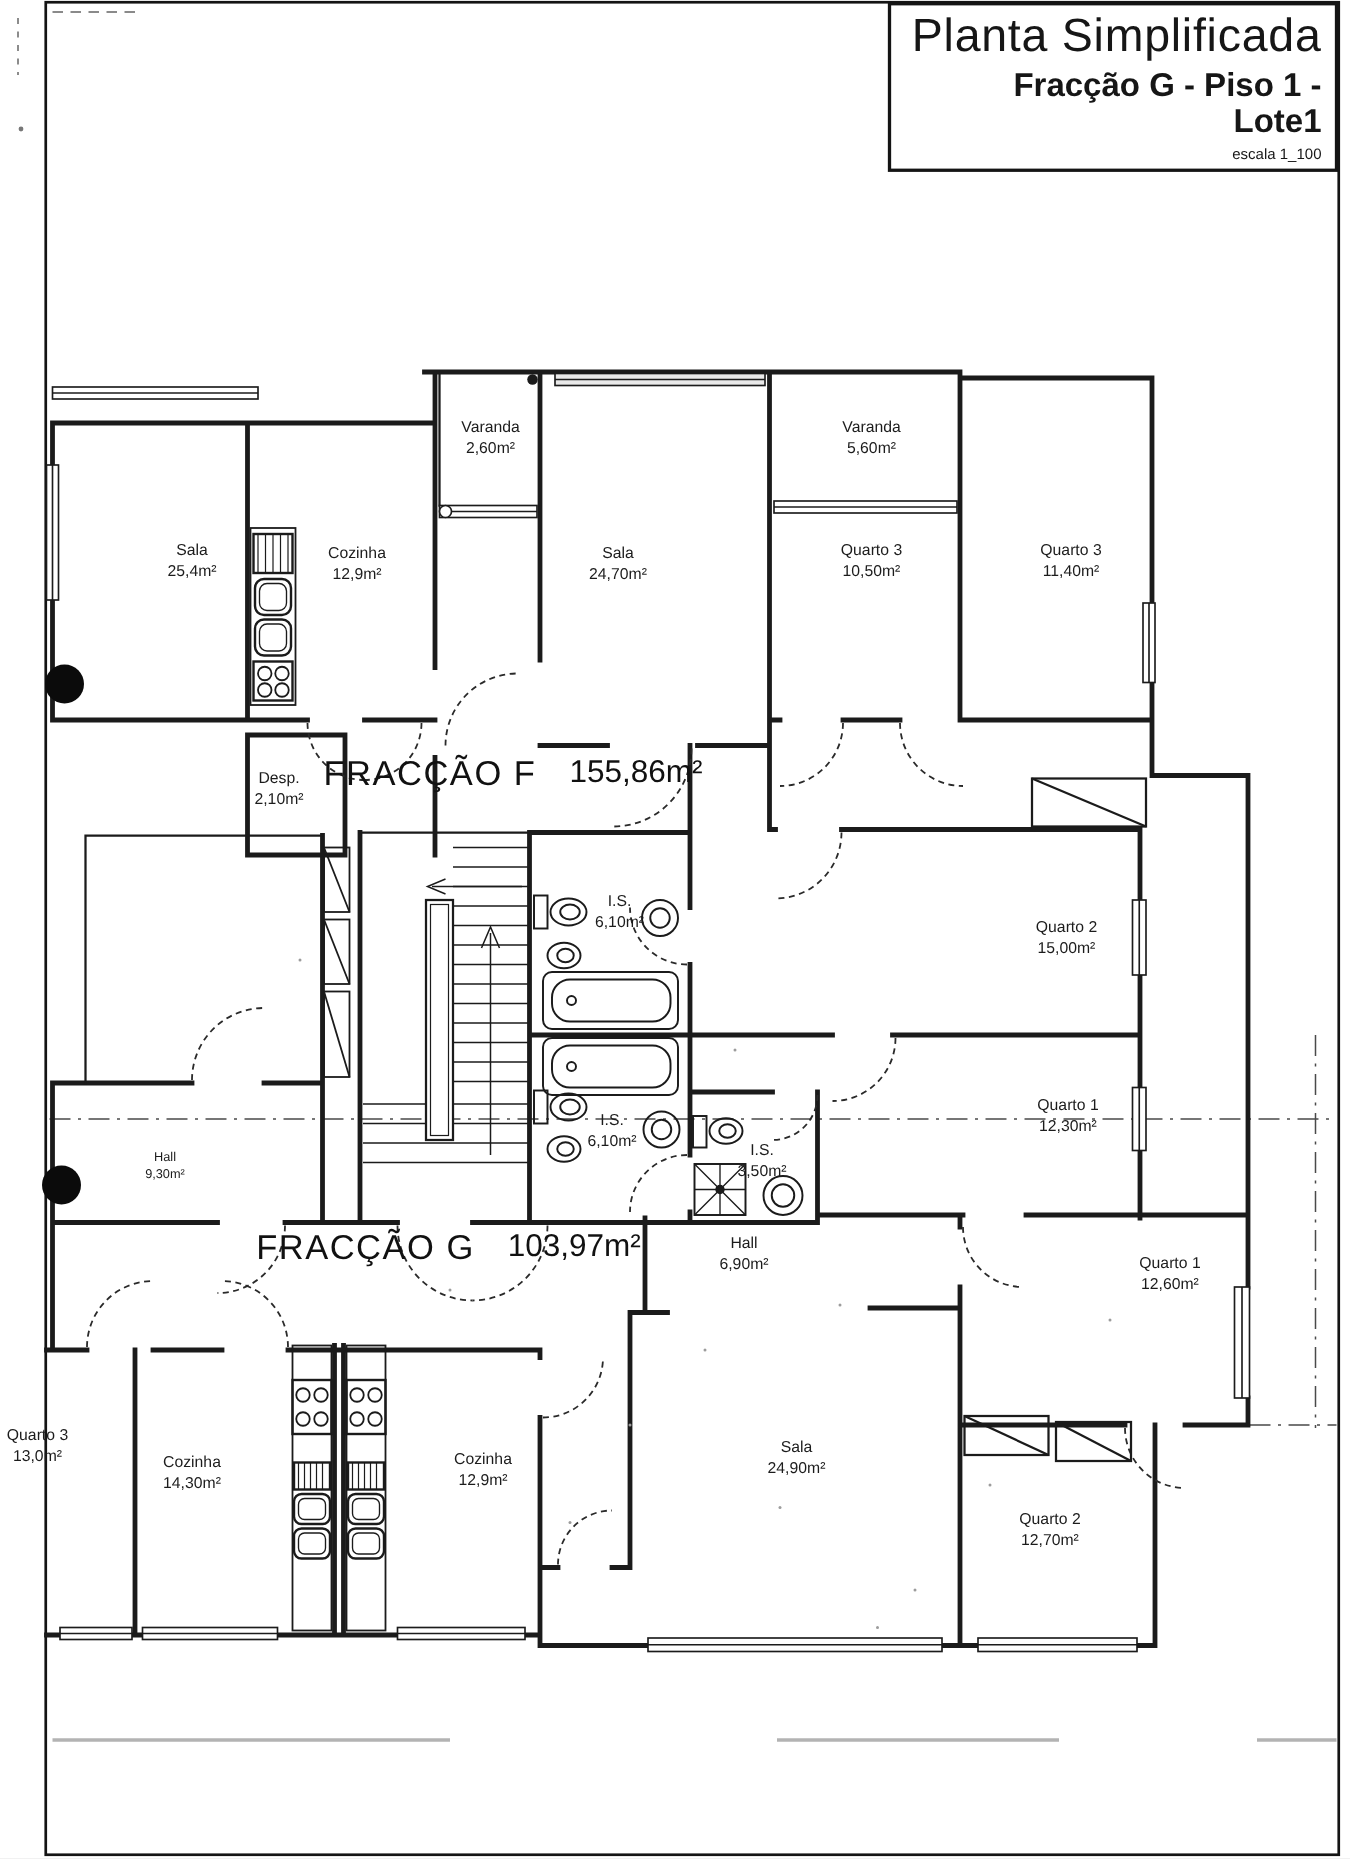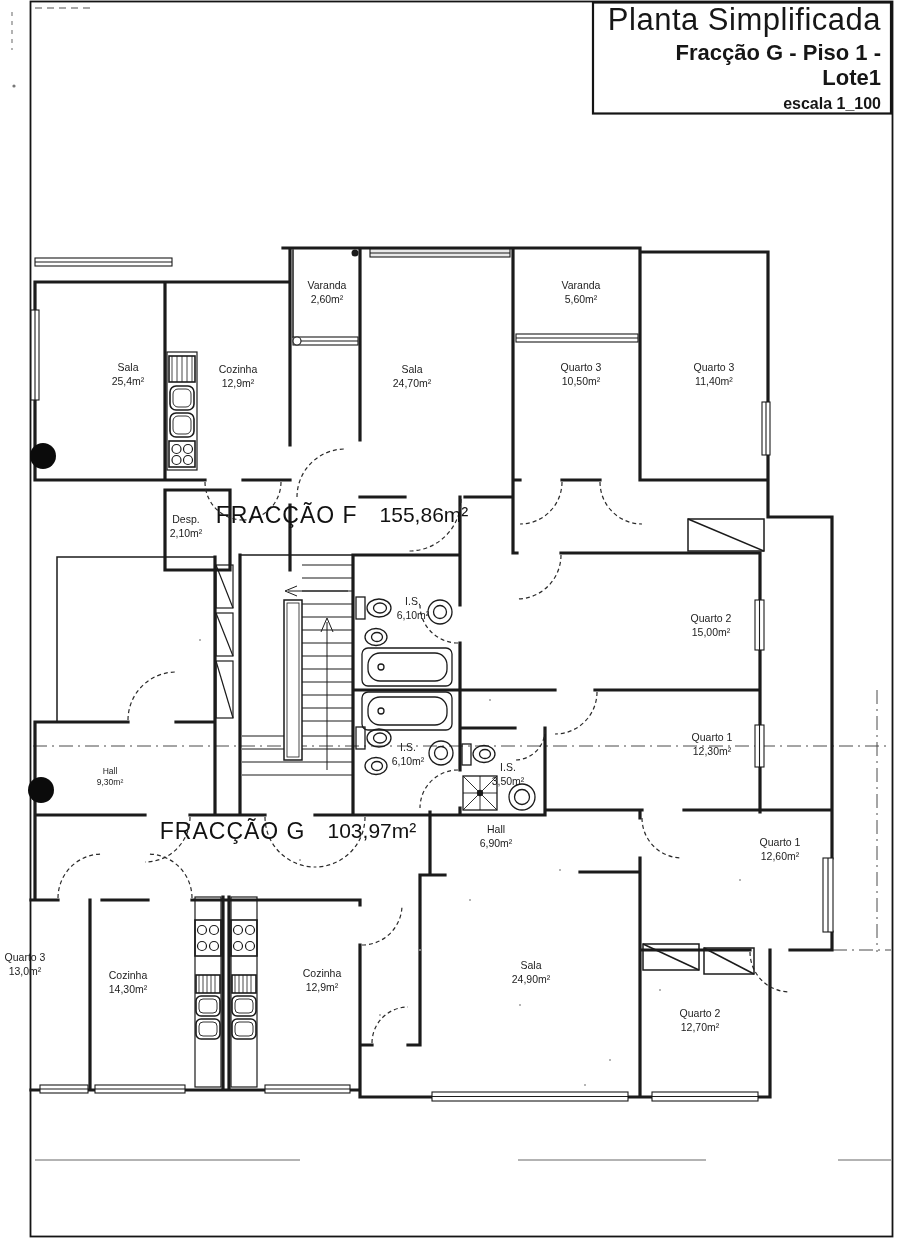--- a/index.html
+++ b/index.html
@@ -9,21 +9,21 @@
   }
   .page svg{position:absolute;left:0;top:0;}
   
   .title-block{
     position:absolute;left:595px;top:4px;width:292px;height:108px;
     display:flex;flex-direction:column;justify-content:center;align-items:flex-end;
     padding-right:6px;box-sizing:border-box;text-align:right;
   }
   .tb-title{font-size:31px;font-weight:400;letter-spacing:0.5px;line-height:1.1;}
   .tb-sub{font-size:22px;font-weight:700;margin-top:4px;line-height:1.1;margin-left:44px;}
-  .tb-scale{font-size:16px;font-weight:700;margin-top:5px;}
+  .tb-scale{font-size:10px;font-weight:400;margin-top:5px;}
   
   .rl{
     position:absolute;transform:translateX(-50%);
     display:flex;flex-direction:column;align-items:center;
     font-size:10.5px;line-height:1.3;color:#1c1c1c;white-space:nowrap;
     text-align:center;
   }
   .rl-sm{font-size:8.5px;}
   
   .fl{
@@ -365,21 +365,21 @@
 <div class="title-block">
   <div class="tb-title">Planta Simplificada</div>
   <div class="tb-sub">Fracção G - Piso 1 - Lote1</div>
   <div class="tb-scale">escala 1_100</div>
 </div>
 
 <div class="fl" style="left:342px;top:502px">
   <span class="fl-name">FRACÇÃO F</span>
   <span class="fl-area">155,86m²</span>
 </div>
-<div class="fl" style="left:288px;top:818px">
+<div class="fl" style="left:299px;top:818px">
   <span class="fl-name">FRACÇÃO G</span>
   <span class="fl-area">103,97m²</span>
 </div>
 
 <div class="rl" style="left:128px;top:361px">
   <span>Sala</span>
   <span>25,4m²</span>
 </div>
 <div class="rl" style="left:238px;top:363px">
   <span>Cozinha</span>

